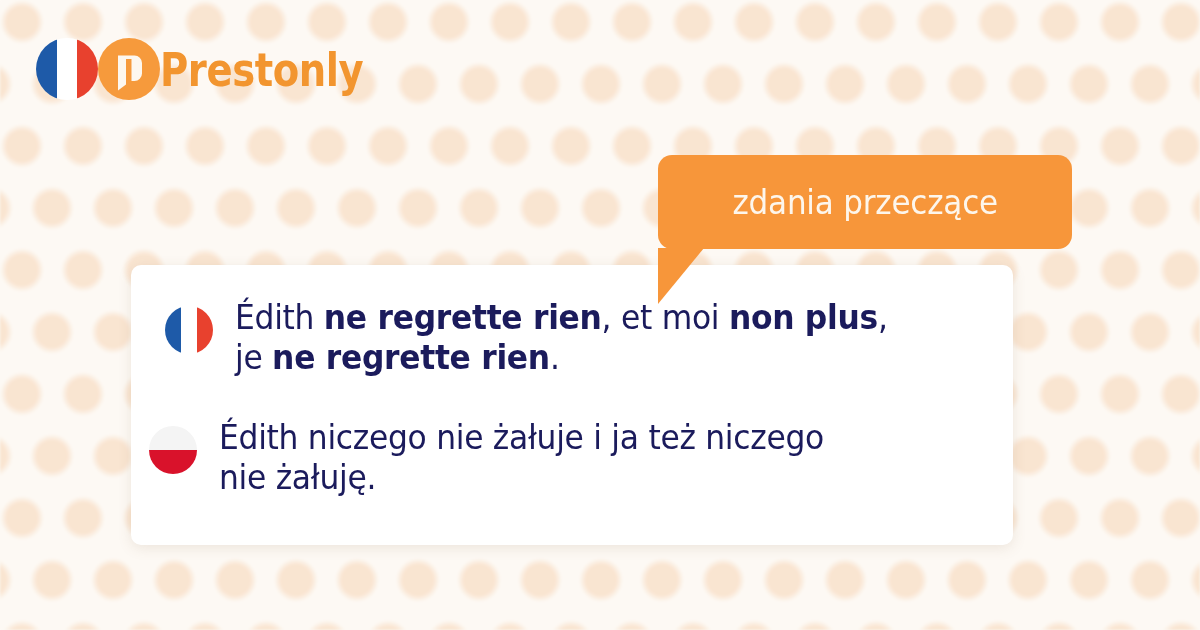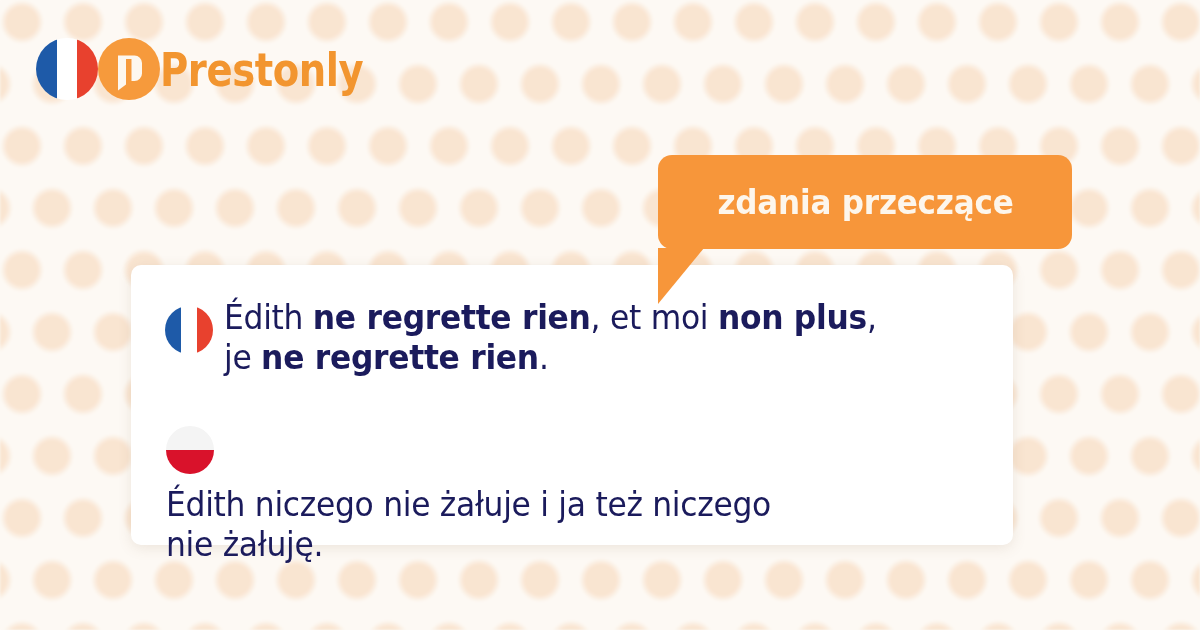--- a/index.html
+++ b/index.html
@@ -86,21 +86,20 @@
 
   #bubble {
     width: 414px;
     height: 94px;
     background: #f7963a;
     border-radius: 14px;
     display: flex;
     align-items: center;
     justify-content: center;
     position: relative;
-    font-weight: bold;
   }
 
   #bubble-label {
     font-family: "DejaVu Sans", sans-serif;
     font-size: 33px;
     color: #fdf6ec;
     white-space: nowrap;
     letter-spacing: -0.2px;
     transform: scaleX(0.94);
   }
@@ -124,25 +123,25 @@
     background: #ffffff;
     border-radius: 10px;
     box-shadow: 0 3px 14px rgba(120, 90, 60, 0.13);
     z-index: 3;
   }
 
   .phrase-row {
     position: absolute;
     display: flex;
     align-items: flex-start;
-    gap: 11px;
+    gap: 22px;
   }
 
   #row-fr { left: 34px; top: 33px; }
-  #row-pl { left: 35px; top: 153px; flex-direction: column; }
+  #row-pl { left: 18px; top: 153px; }
 
   .phrase-text {
     font-family: "DejaVu Sans", sans-serif;
     color: #1b1b5c;
     font-size: 33px;
     line-height: 1.20;
     letter-spacing: -0.3px;
     transform: scaleX(0.95);
     transform-origin: left top;
     white-space: nowrap;

